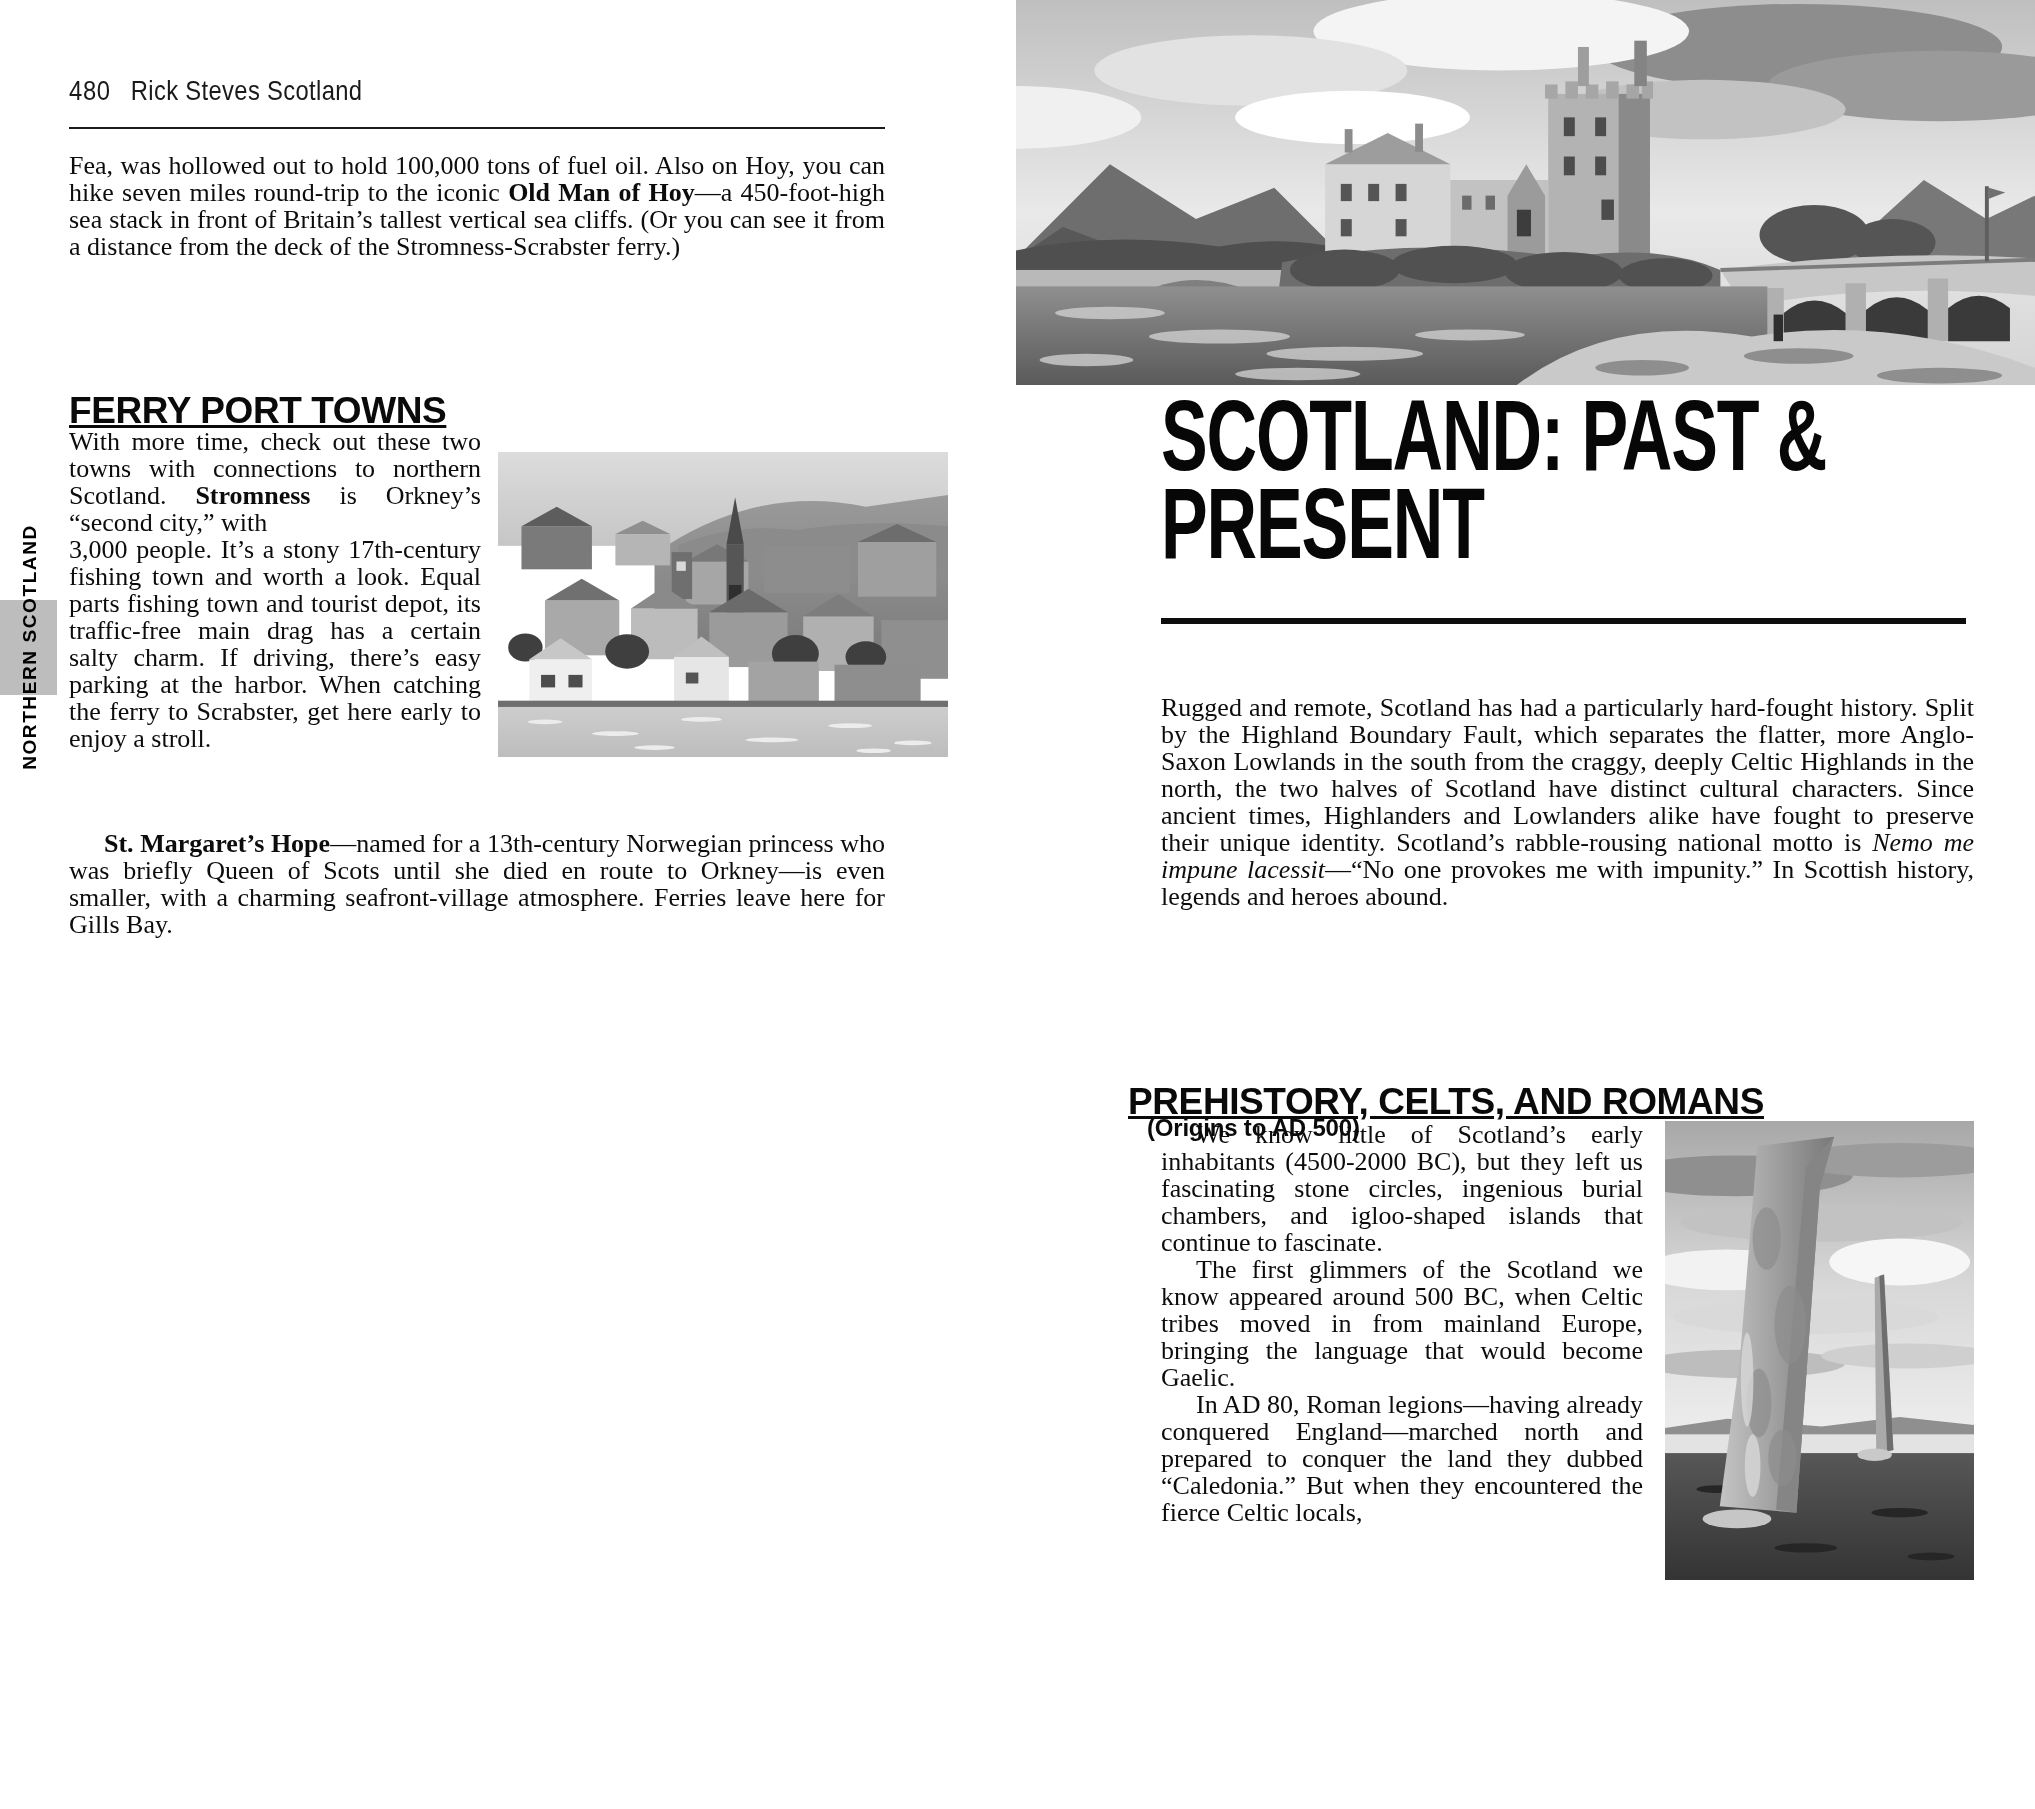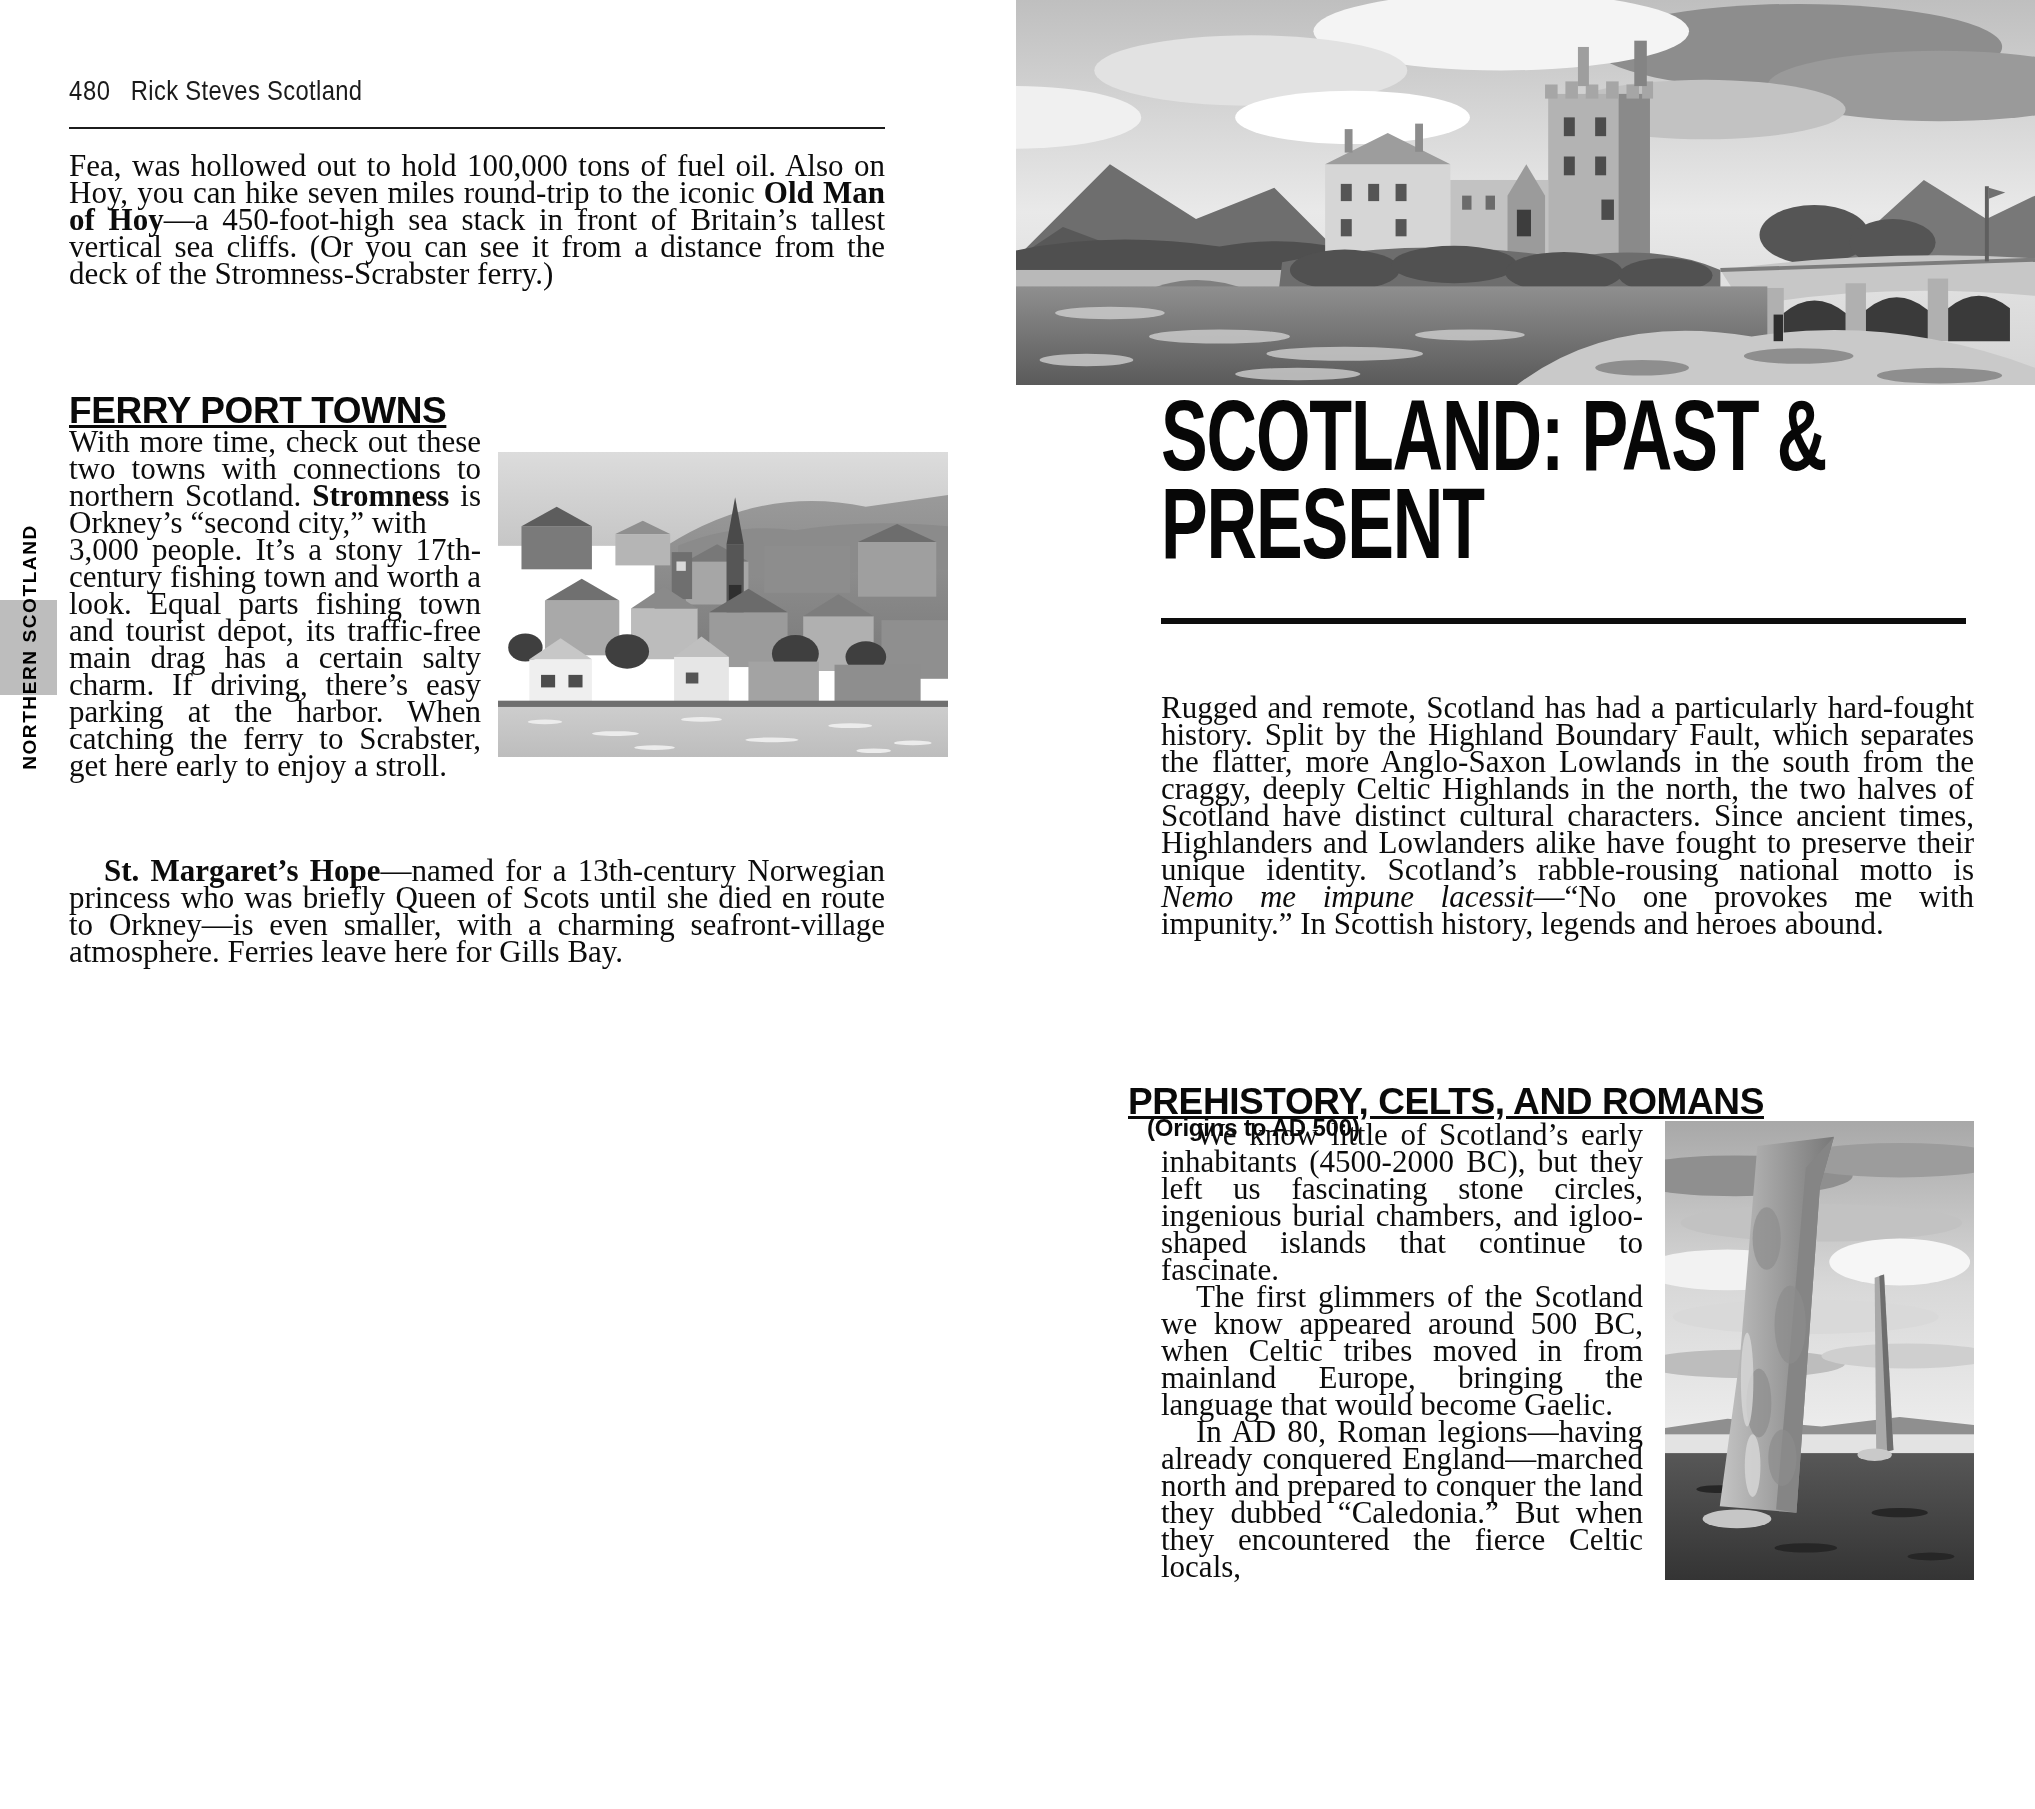--- a/index.html
+++ b/index.html
@@ -18,21 +18,21 @@
   }
   .lp-header{
     left:69px;top:75px;width:861px;height:38px;
     font-family:"Liberation Sans", sans-serif;font-size:28px;color:#1a1a1a;
     transform:scaleX(0.85);transform-origin:0 0;white-space:nowrap;
   }
   .lp-header .pgnum{letter-spacing:0.8px;}
   .lp-header .booktitle{margin-left:23.5px;letter-spacing:0.4px;}
   .lp-rule{left:69px;top:127px;width:816px;height:2.3px;background:#1c1c1c;}
   .body-text{
-    font-size:31px;line-height:27px;text-align:justify;color:#0c0c0c;
+    font-size:26px;line-height:27px;text-align:justify;color:#0c0c0c;
     hyphens:auto;-webkit-hyphens:auto;
   }
   .lp-para1{left:69px;top:152px;width:816px;}
   .sec-head{
     font-family:"Liberation Sans", sans-serif;font-weight:700;font-size:37px;
     letter-spacing:-0.4px;color:#0a0a0a;white-space:nowrap;text-decoration:underline;
   }
   .lp-h1{left:69px;top:359px;}
   .lp-flow{left:69px;top:400px;width:816px;margin-top:28px;}
   .lp-flow .town-fig{

